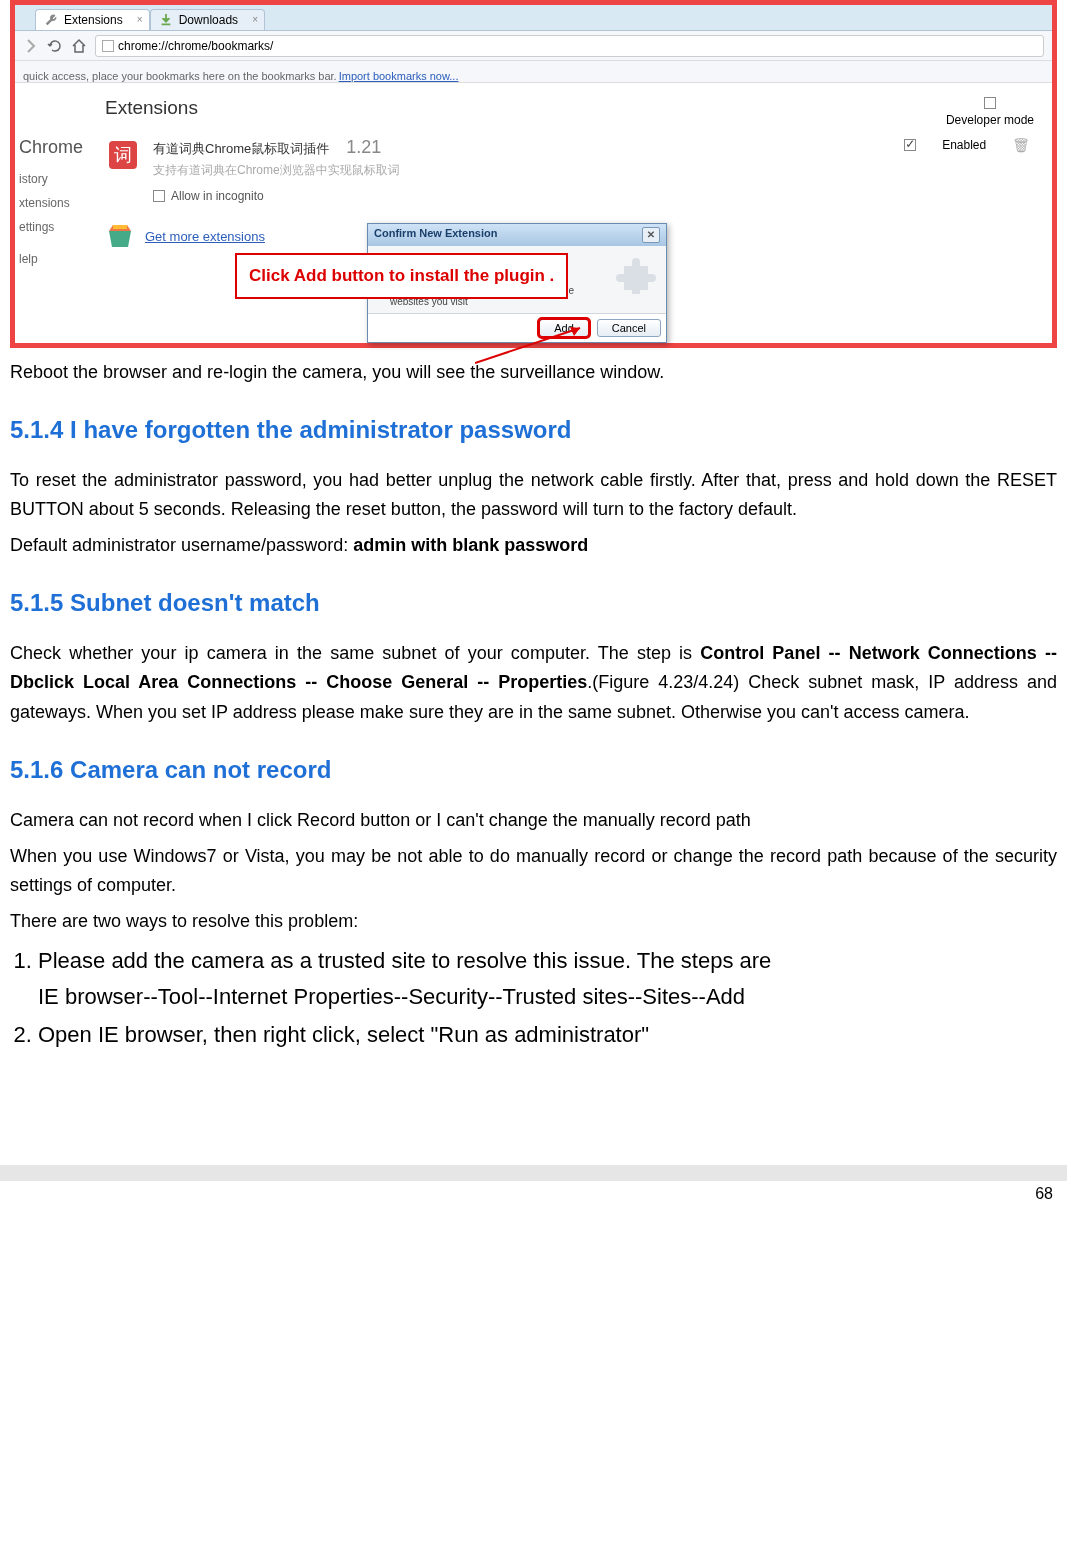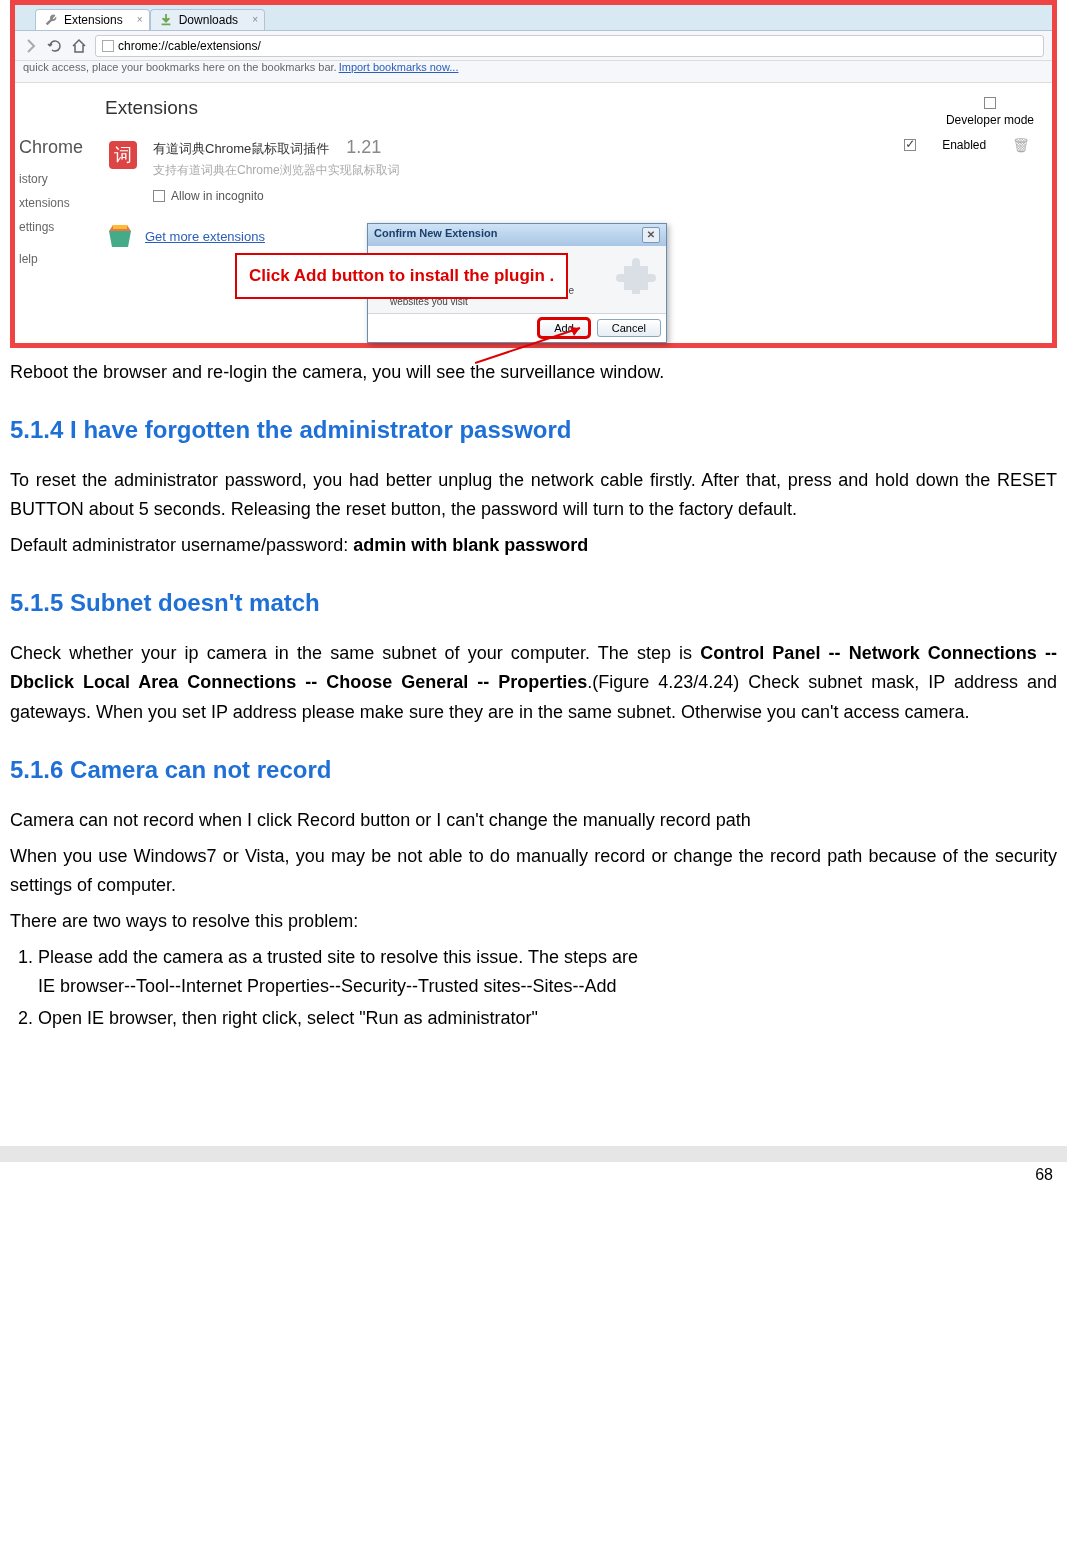--- a/index.html
+++ b/index.html
@@ -8,21 +8,21 @@
   .screenshot { border: 5px solid #ef4444; margin-bottom: 10px; position: relative; }
   .tabs-row { background: #d9e9f4; height: 26px; display: flex; align-items: flex-end; padding-left: 20px; gap: 0; border-bottom: 1px solid #b0c4d6; }
   .tab { background: #fff; border: 1px solid #b0c4d6; border-bottom: none; border-radius: 4px 4px 0 0; padding: 3px 26px 3px 8px; font-size: 12px; display: flex; align-items: center; gap: 6px; position: relative; }
   .tab.inactive { background: #e6eff7; }
   .tab .close { position: absolute; right: 6px; top: 4px; font-size: 10px; color: #888; }
   .tab-icon { width: 14px; height: 14px; display: inline-block; }
   .addr-row { background: #f5f7fa; height: 30px; display: flex; align-items: center; padding: 0 8px; gap: 8px; border-bottom: 1px solid #ddd; }
   .nav-icon { width: 16px; height: 16px; color: #888; }
   .addr-input { flex: 1; border: 1px solid #ccc; border-radius: 3px; height: 22px; font-size: 12px; padding: 0 6px; display: flex; align-items: center; gap: 4px; background: #fff; }
   .addr-input .doc-icon { width: 12px; height: 12px; border: 1px solid #aaa; }
-  .bookmark-row { background: #f5f7fa; height: 22px; font-size: 11px; color: #666; padding: 0 8px; display: flex; align-items: flex-start; border-bottom: 1px solid #ddd; }
+  .bookmark-row { background: #f5f7fa; height: 22px; font-size: 11px; color: #666; padding: 0 8px; display: flex; align-items: flex-end; border-bottom: 1px solid #ddd; }
   .bookmark-row a { color: #2b5dbb; text-decoration: underline; margin-left: 2px; }
   .content-area { display: flex; padding: 14px 12px 20px 0; min-height: 260px; position: relative; }
   .sidebar { width: 90px; font-size: 12px; color: #666; padding-left: 4px; }
   .sidebar .brand { font-size: 18px; color: #555; margin-bottom: 14px; font-weight: 400; margin-top: 40px; }
   .sidebar .nav-link { display: block; margin-bottom: 10px; color: #666; font-size: 12px; }
   .main-col { flex: 1; }
   .main-col h2 { font-size: 19px; font-weight: 400; color: #333; margin-bottom: 18px; }
   .dev-mode { position: absolute; right: 18px; top: 14px; font-size: 12px; display: flex; align-items: center; gap: 4px; flex-direction: column; }
   .chk { width: 12px; height: 12px; border: 1px solid #888; display: inline-block; position: relative; }
   .chk.checked::after { content: "✓"; position: absolute; top: -3px; left: 0; font-size: 12px; color: #444; }
@@ -49,21 +49,21 @@
   .puzzle { width: 40px; height: 40px; opacity: .5; }
   .dlg-buttons { border-top: 1px solid #d0d6dc; padding: 5px; display: flex; justify-content: flex-end; gap: 8px; background: #fff; }
   .win-btn { border: 1px solid #8aa6c1; border-radius: 3px; padding: 2px 14px; font-size: 11px; background: linear-gradient(#fff,#e6edf4); cursor: pointer; }
   .win-btn.hl { outline: 3px solid #d00; outline-offset: -1px; }
   .callout { position: absolute; left: 220px; top: 248px; border: 2px solid #d00; background: #fff; padding: 8px 12px; color: #d00; font-weight: bold; font-size: 17px; line-height: 1.5; z-index: 5; }
   .arrow-svg { position: absolute; left: 460px; top: 240px; width: 120px; height: 50px; z-index: 4; }
   .fig-caption { text-align: center; font-size: 18px; margin: 12px 0 26px 0; }
   p.body-text { font-size: 18px; line-height: 1.65; margin-bottom: 6px; text-align: justify; }
   h3.section { color: #1e6fd6; font-size: 24px; font-weight: bold; margin: 28px 0 22px 0; }
   .bold { font-weight: bold; }
-  ol.steps { padding-left: 28px; font-size: 18px; line-height: 1.65; }
+  ol.steps { padding-left: 28px; font-size: 22px; line-height: 1.65; }
   ol.steps li { margin-bottom: 2px; }
   .footer { position: relative; margin-top: 50px; }
   .footer-bar { background: #e6e6e6; height: 16px; }
   .page-num { text-align: right; font-size: 16px; padding: 4px 14px 0 0; }
 </style>
 </head>
 <body>
 
 <div class="page">
 
@@ -95,21 +95,21 @@
             <path d="M5 2l6 6-6 6" stroke="#aaa" stroke-width="2" fill="none"></path>
           </svg></span>
       <span class="nav-icon"><svg viewBox="0 0 16 16">
             <path d="M3 8a5 5 0 1 1 2 4M3 8l-2-2m2 2l2-2" stroke="#666" stroke-width="1.5" fill="none"></path>
           </svg></span>
       <span class="nav-icon"><svg viewBox="0 0 16 16">
             <path d="M2 8l6-6 6 6M4 7v7h8V7" stroke="#666" stroke-width="1.5" fill="none"></path>
           </svg></span>
       <div class="addr-input">
         <span class="doc-icon"></span>
-        <span>chrome://cable/extensions/</span>
+        <span>chrome://chrome/bookmarks/</span>
       </div>
     </div>
 
     <div class="bookmark-row">
       <span>quick access, place your bookmarks here on the bookmarks bar.</span>
       <a>Import bookmarks now...</a>
     </div>
 
     <div class="content-area">
       <div class="sidebar">

